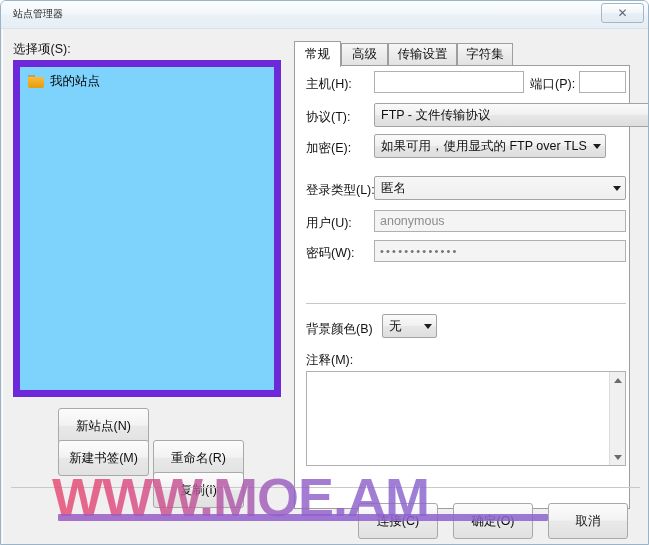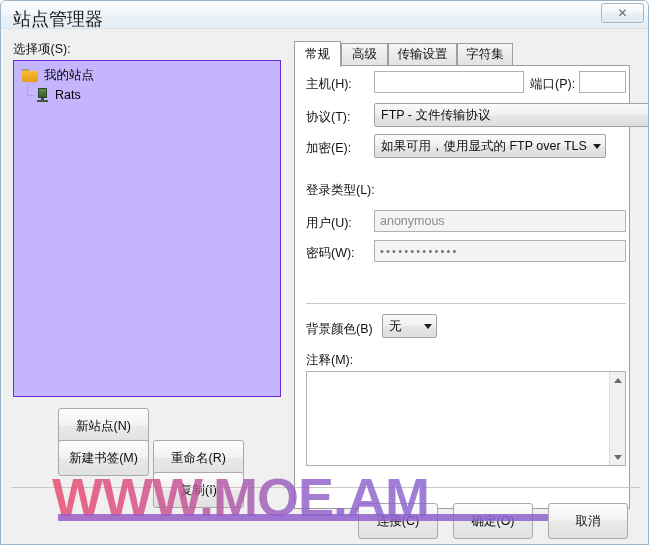--- a/index.html
+++ b/index.html
@@ -49,21 +49,21 @@
     width: 649px;
     height: 28px;
     background: linear-gradient(180deg, #fbfdfe 0%, #f2f7fb 48%, #eaf1f7 52%, #e6eef5 100%);
     border-bottom: 1px solid #d6e2ec;
     box-sizing: border-box;
   }
   .title-text {
     position: absolute;
     left: 12px;
     top: 6px;
-    font-size: 18px;
+    font-size: 10px;
     color: #1b1b1b;
     white-space: nowrap;
   }
   .close-btn {
     position: absolute;
     right: 6px;
     top: 2px;
     width: 43px;
     height: 20px;
     box-sizing: border-box;
@@ -100,24 +100,25 @@
     top: 12px;
     font-size: 12.5px;
     color: #111;
   }
   .tree {
     position: absolute;
     left: 10px;
     top: 31px;
     width: 268px;
     height: 337px;
-    background: #c4b5fd;
-    border: 1px solid #6d28d9;
+    background: #7dd3fc;
+    border: 7px solid #6d28d9;
     box-sizing: border-box;
     overflow: hidden;
+    font-family: Liberation Mono, monospace;
   }
   .tree-row {
     position: relative;
     height: 20px;
     display: flex;
     align-items: center;
     font-size: 12.5px;
     white-space: nowrap;
   }
   .tree-row.root { margin-top: 4px; padding-left: 8px; }
@@ -446,30 +447,20 @@
       <div class="left-label">选择项(S):</div>
 
       <div class="tree">
         <div class="tree-row root">
           <span class="folder-icon">
             <span class="tab"></span>
               <span class="body"></span>
           </span>
           <span>我的站点</span>
         </div>
-        <div class="tree-row child">
-          <span class="tree-guide-v"></span>
-          <span class="tree-guide-h"></span>
-          <span class="server-icon">
-            <span class="box"></span>
-              <span class="stand"></span>
-              <span class="base"></span>
-          </span>
-          <span>Rats</span>
-        </div>
       </div>
 
       <button class="btn btn-left" style="left:55px; top:379px;">新站点(N)</button>
       <button class="btn btn-left" style="left:150px; top:379px;margin-top:48px;">新文件夹(F)</button>
       <button class="btn btn-left" style="left:55px; top:411px;">新建书签(M)</button>
       <button class="btn btn-left" style="left:150px; top:411px;">重命名(R)</button>
       <button class="btn btn-left" style="left:150px; top:443px;">复制(I)</button>
 
       <div class="tabstrip">
         <div class="tab active" style="left:0px; width:47px;">常规</div>
@@ -496,20 +487,26 @@
 
       <div class="fld-label" style="left:303px; top:111px;">加密(E):</div>
       <div class="combo" style="left:371px; top:105px; width:232px;">
         <span class="txt">如果可用，使用显式的 FTP over TLS</span>
         <span class="arrow">
             <i></i>
           </span>
       </div>
 
       <div class="fld-label" style="left:303px; top:153px;">登录类型(L):</div>
+      <div class="combo flatfield" style="left:371px; top:147px; width:252px;">
+        <span class="txt">匿名</span>
+        <span class="arrow">
+            <i></i>
+          </span>
+      </div>
 
       <div class="fld-label" style="left:303px; top:186px;">用户(U):</div>
       <input class="textinput readonlyish" style="left: 371px; top: 181px; width: 252px;" value="anonymous">
 
       <div class="fld-label" style="left:303px; top:216px;">密码(W):</div>
       <input class="textinput dots" style="left: 371px; top: 211px; width: 252px;" value="•••••••••••••">
 
       <div class="hr" style="left:303px; top:274px; width:320px;"></div>
 
       <div class="fld-label" style="left:303px; top:292px;">背景颜色(B)</div>

